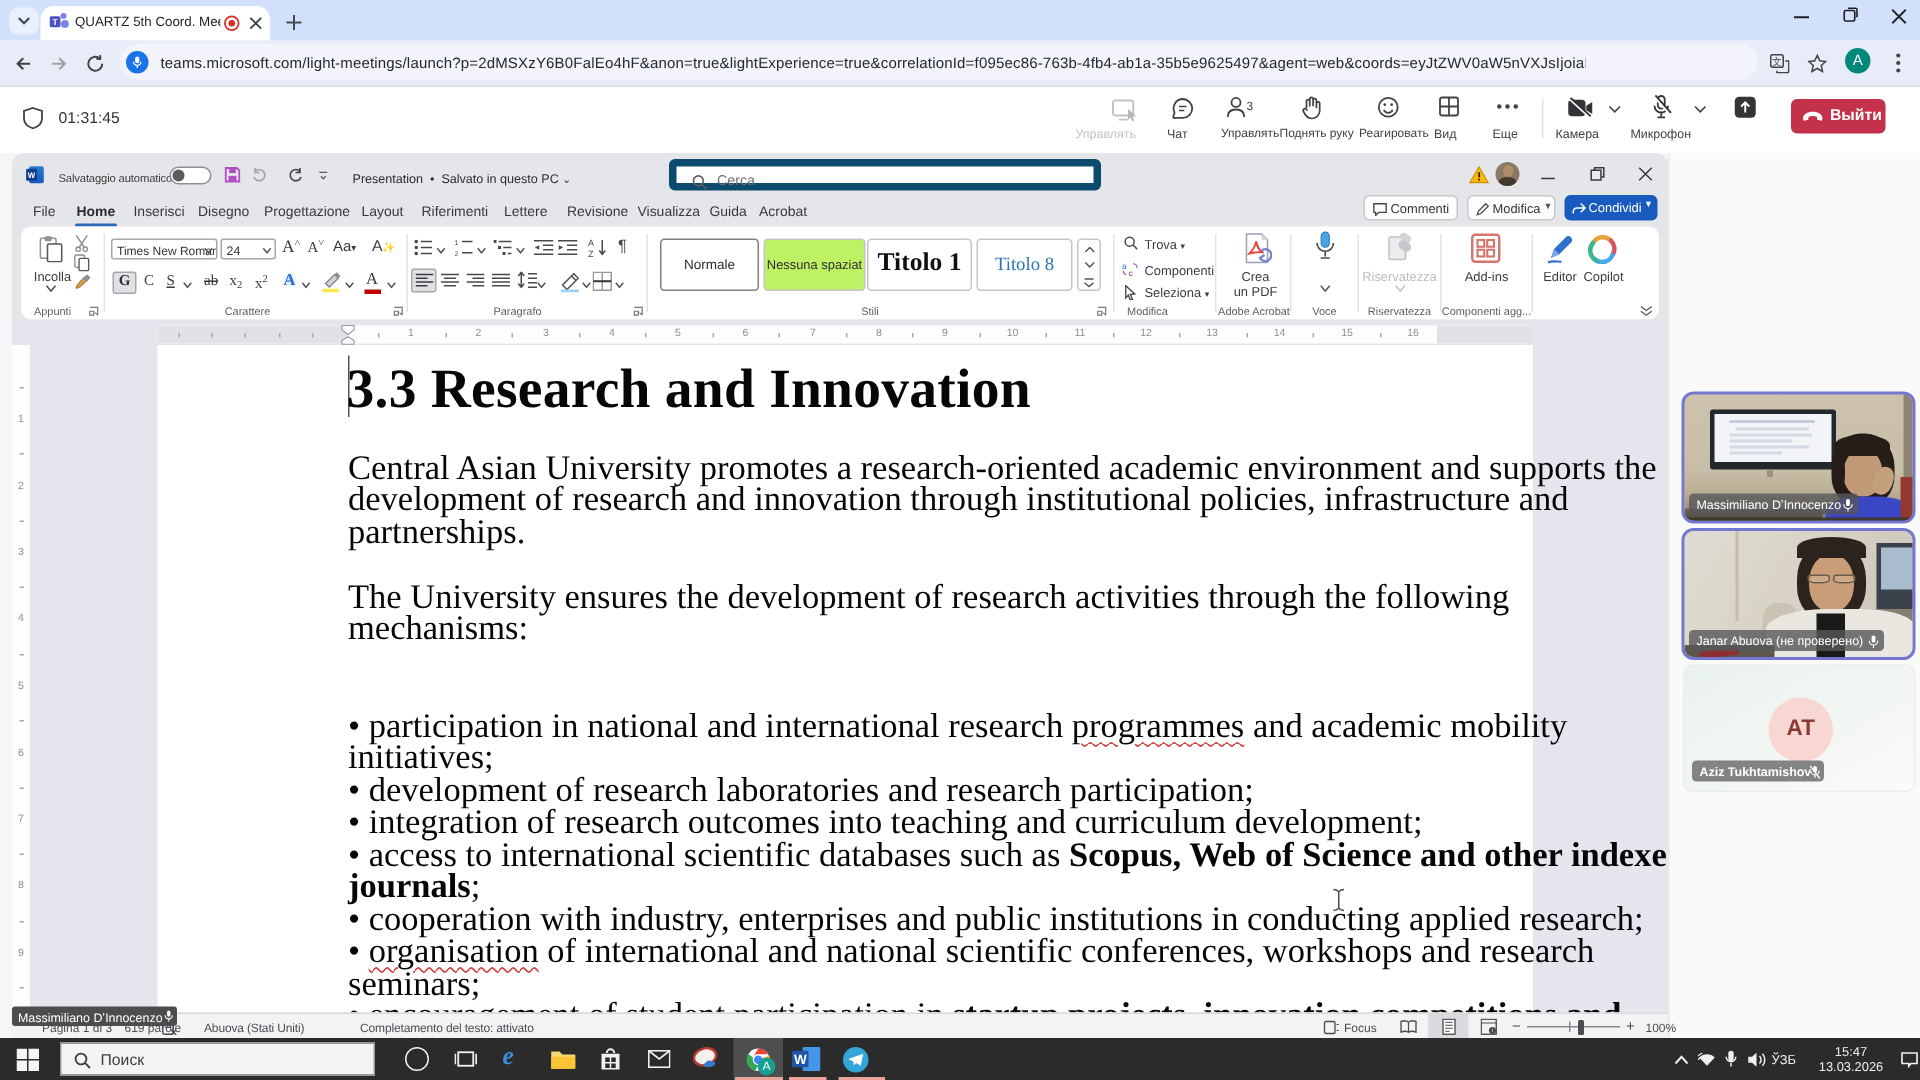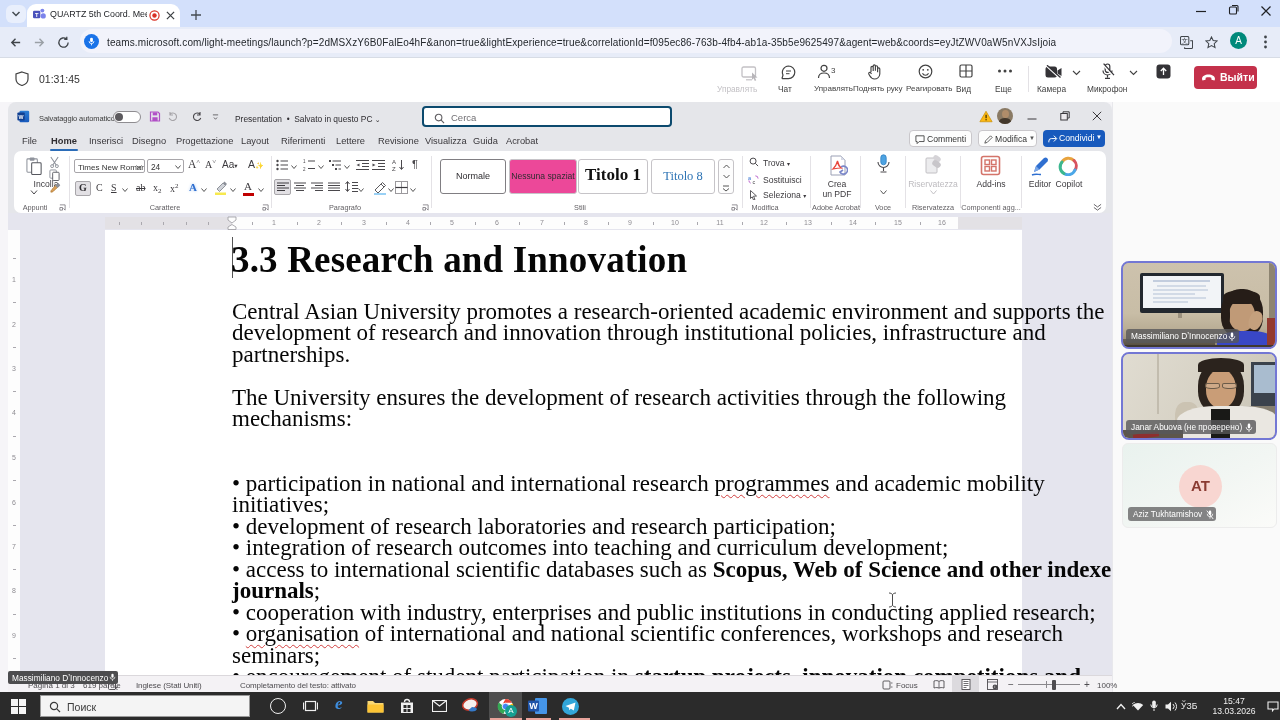--- a/index.html
+++ b/index.html
@@ -197,21 +197,21 @@
 <svg class="abs" style="left:167px;top:110px" width="12" height="13" viewBox="0 0 16 16">
       <path d="M4 5 a5 5 0 1 1 -1 5 M4 2 v4 h4" fill="none" stroke="#a6a4a8" stroke-width="1.5"></path>
     </svg>
 <svg class="abs" style="left:191px;top:110px" width="12" height="13" viewBox="0 0 16 16">
       <path d="M12 5 a5 5 0 1 0 1 5 M12 2 v4 h-4" fill="none" stroke="#4a484c" stroke-width="1.5"></path>
     </svg>
 <svg class="abs" style="left:212px;top:114px" width="7" height="7" viewBox="0 0 8 8">
       <path d="M1 1 h6 M2.2 4 L4 6 L5.8 4" stroke="#5a585c" stroke-width="1" fill="none"></path>
     </svg>
 <div class="abs" style="left:235px;top:113.5px;font-size:8.4px;color:#2e2c30;white-space:nowrap;">Presentation&nbsp; • &nbsp;Salvato in questo PC <span style="font-size:7px">⌄</span></div>
-<div class="abs" style="left:422px;top:106px;width:250px;height:21px;background:#fff;border:2px solid #0c4a6e;border-radius:4px;">
+<div class="abs" style="left:446px;top:106px;width:288px;height:21px;background:#fff;border:5px solid #0c4a6e;border-radius:4px;">
   <svg style="position:absolute;left:10px;top:5px" width="11" height="11" viewBox="0 0 12 12">
         <circle cx="5" cy="5" r="3.6" fill="none" stroke="#5f5d61" stroke-width="1.2"></circle>
         <path d="M7.8 7.8 L11 11" stroke="#5f5d61" stroke-width="1.2"></path>
       </svg>
   <div style="position:absolute;left:27px;top:4px;font-size:9.5px;color:#716f73;">Cerca</div>
 </div>
 <svg class="abs" style="left:979px;top:110px" width="14" height="13" viewBox="0 0 16 14">
       <path d="M8 1 L15 13 H1 Z" fill="#fdb913" stroke="#c78d00" stroke-width="0.8"></path>
       <rect x="7.4" y="5" width="1.4" height="4" fill="#3b2c00"></rect>
       <rect x="7.4" y="10" width="1.4" height="1.4" fill="#3b2c00"></rect>
@@ -303,21 +303,21 @@
     </svg>
 <svg class="abs" style="left:1093px;top:203px" width="9" height="8" viewBox="0 0 10 8">
       <path d="M1 1 L5 4 L9 1 M1 4.5 L5 7.5 L9 4.5" stroke="#5a585c" stroke-width="1" fill="none"></path>
     </svg>
 
 <svg class="abs" style="left:25px;top:157px" width="19" height="18" viewBox="0 0 20 19">
   <rect x="2" y="2" width="11" height="14" rx="1" fill="#fff" stroke="#8f939c" stroke-width="1.1"></rect>
   <rect x="5" y="0.5" width="5" height="3.5" rx="0.8" fill="#8f939c"></rect>
   <rect x="7" y="6" width="10" height="12.5" rx="1" fill="#fff" stroke="#55575e" stroke-width="1.1"></rect>
 </svg>
-<div class="abs" style="left:14px;top:179px;width:42px;text-align:center;font-size:8.6px;color:#3c3a3e;margin-left:11px;">Incolla</div>
+<div class="abs" style="left:14px;top:179px;width:42px;text-align:center;font-size:8.6px;color:#3c3a3e;">Incolla</div>
 <svg class="abs" style="left:30px;top:190px" width="8" height="5" viewBox="0 0 8 5">
       <path d="M1 0.5 L4 4 L7 0.5" stroke="#4a484c" stroke-width="1" fill="none"></path>
     </svg>
 <svg class="abs" style="left:49px;top:156px" width="11" height="12" viewBox="0 0 12 13">
       <path d="M2 1 L6 7 M10 1 L6 7 M6 7 L4 10 M6 7 L8 10" stroke="#8b8f98" stroke-width="1.1" fill="none"></path>
       <circle cx="3.4" cy="11" r="1.6" fill="none" stroke="#8b8f98"></circle>
       <circle cx="8.6" cy="11" r="1.6" fill="none" stroke="#8b8f98"></circle>
     </svg>
 <svg class="abs" style="left:49px;top:169px" width="11" height="12" viewBox="0 0 12 13">
       <rect x="1" y="1" width="7" height="9" rx="1" fill="#fff" stroke="#8b8f98" stroke-width="1"></rect>
@@ -443,21 +443,21 @@
       <path d="M6.5 0.5 V12.5 M0.5 6.5 H12.5" stroke="#9b999d" stroke-width="1"></path>
       <path d="M0.5 6.5 H12.5" stroke="#3c3a3e" stroke-width="1.2"></path>
     </svg>
 <svg class="abs" style="left:410px;top:188px" width="6" height="5" viewBox="0 0 6 5">
       <path d="M0.5 0.5 L3 3.5 L5.5 0.5" stroke="#555" stroke-width="1" fill="none"></path>
     </svg>
 
 <div class="abs" style="left:440px;top:159px;width:66px;height:35px;background:#fff;border:1.4px solid #807e82;border-radius:3px;">
       <div style="position:absolute;left:0;top:11px;width:100%;text-align:center;font-size:9px;color:#2e2c30;">Normale</div>
     </div>
-<div class="abs" style="left:509px;top:159px;width:68px;height:35px;background:#ec4899;border:1px solid #c6c4c8;border-radius:3px;">
+<div class="abs" style="left:509px;top:159px;width:68px;height:35px;background:#bef264;border:1px solid #c6c4c8;border-radius:3px;">
       <div style="position:absolute;left:0;top:11px;width:100%;text-align:center;font-size:8.6px;color:#2e2c30;white-space:nowrap;overflow:hidden;">Nessuna spaziat</div>
     </div>
 <div class="abs" style="left:578px;top:159px;width:70px;height:35px;background:#fff;border:1px solid #c6c4c8;border-radius:3px;">
       <div style="position:absolute;left:0;top:5px;width:100%;text-align:center;font-size:17px;font-weight:bold;color:#111;font-family:'Liberation Serif',serif;">Titolo 1</div>
     </div>
 <div class="abs" style="left:651px;top:159px;width:64px;height:35px;background:#fff;border:1px solid #c6c4c8;border-radius:3px;">
       <div style="position:absolute;left:0;top:9px;width:100%;text-align:center;font-size:12.5px;color:#2e74b5;font-family:'Liberation Serif',serif;">Titolo 8</div>
     </div>
 <div class="abs" style="left:718px;top:159px;width:16px;height:35px;background:#fdfdfd;border:1px solid #c6c4c8;border-radius:3px;">
   <svg style="position:absolute;left:4px;top:4px" width="7" height="6" viewBox="0 0 7 6">
@@ -474,21 +474,21 @@
 <svg class="abs" style="left:749px;top:157px" width="10" height="10" viewBox="0 0 11 11">
       <circle cx="4.5" cy="4.5" r="3.3" fill="none" stroke="#4a484c" stroke-width="1.1"></circle>
       <path d="M7 7 L10 10" stroke="#4a484c" stroke-width="1.1"></path>
     </svg>
 <div class="abs" style="left:763px;top:158px;font-size:8.6px;color:#3c3a3e;">Trova <span style="font-size:6px;">▾</span></div>
 <svg class="abs" style="left:748px;top:174px" width="11" height="11" viewBox="0 0 12 12">
       <text x="0" y="6" font-size="6" fill="#2f6fd0">a</text>
       <text x="5" y="11" font-size="6" fill="#4a484c">c</text>
       <path d="M8 2 a3 3 0 0 1 3 3 M3 10 a3 3 0 0 1 -2 -3" stroke="#b14fc6" stroke-width="0.9" fill="none"></path>
     </svg>
-<div class="abs" style="left:763px;top:175px;font-size:8.6px;color:#3c3a3e;">Sostituisci</div>
+<div class="abs" style="left:763px;top:175px;font-size:8.6px;color:#3c3a3e;">Componenti</div>
 <svg class="abs" style="left:749px;top:190px" width="9" height="10" viewBox="0 0 9 10">
       <path d="M1.5 0.5 L7.5 6 L4.5 6.2 L6 9.5 L4.5 10 L3.2 6.8 L1.5 8.5 Z" fill="none" stroke="#4a484c" stroke-width="0.9"></path>
     </svg>
 <div class="abs" style="left:763px;top:190px;font-size:8.6px;color:#3c3a3e;">Seleziona <span style="font-size:6px;">▾</span></div>
 
 <svg class="abs" style="left:828px;top:155px" width="20" height="23" viewBox="0 0 20 23">
   <path d="M3 1 H13 L17 5 V20 H3 Z" fill="#fff" stroke="#9ba0b5" stroke-width="1"></path>
   <path d="M13 1 L17 5 H13 Z" fill="#d6d9e6"></path>
   <path d="M5 14 C7 12 9 8 9.5 6 C10 8 11 11 13 13 C11 13 7.5 13.5 5 14 Z M9.5 6 C9.7 9 11.5 12.5 14.5 13.5" fill="none" stroke="#e8453c" stroke-width="1.2"></path>
   <path d="M13 12 a4 4 0 1 1 -1 5 l 3 -2" fill="none" stroke="#7a86c9" stroke-width="1.6"></path>
@@ -699,39 +699,39 @@
     <svg style="position:absolute;right:3px;top:2.5px" width="8" height="10" viewBox="0 0 10 12">
           <rect x="3.4" y="0.5" width="3.2" height="6" rx="1.6" fill="#fff"></rect>
           <path d="M1.5 5 a3.5 3.5 0 0 0 7 0 M5 8.5 V11" stroke="#fff" stroke-width="1" fill="none"></path>
         </svg>
   </div>
 </div>
 
 <div class="abs" style="left:1122px;top:443px;width:155px;height:85px;border-radius:6px;overflow:hidden;background:linear-gradient(150deg,#e9f2ee 0%,#f2f6f3 55%,#fbfbf9 100%);border:1px solid #ececec;">
   <div class="abs" style="left:56px;top:21px;width:43px;height:43px;border-radius:50%;background:#f8d6d1;"></div>
   <div class="abs" style="left:56px;top:33px;width:43px;text-align:center;font-size:15px;font-weight:bold;color:#8a3b32;">AT</div>
-  <div class="abs" style="left:5px;top:63px;width:88px;height:14px;background:rgba(120,120,122,0.92);border-radius:3px;">
+  <div class="abs" style="left:5px;top:63px;width:88px;height:14px;background:rgba(120,120,122,0.92);border-radius:3px;font-weight:bold;">
     <span style="position:absolute;left:5px;top:2px;font-size:8.3px;color:#fff;white-space:nowrap;">Aziz Tukhtamishov</span>
     <svg style="position:absolute;right:2px;top:2.5px" width="8" height="10" viewBox="0 0 10 12">
           <rect x="3.4" y="0.5" width="3.2" height="5.5" rx="1.6" fill="#fff"></rect>
           <path d="M1.5 4.5 a3.5 3.5 0 0 0 7 0 M5 8 V10.5" stroke="#fff" stroke-width="1" fill="none"></path>
           <path d="M1 0.5 L9 11" stroke="#fff" stroke-width="1.1"></path>
         </svg>
   </div>
 </div>
 
 <div class="abs" id="statusbar" style="left:8px;top:675px;width:1104px;height:17px;background:#f4f2f5;border-top:1px solid #dbd8dc;font-size:8px;color:#4e4c50;">
   <span class="abs" style="left:20px;top:5px;">Pagina 1 di 3</span>
   <span class="abs" style="left:75px;top:5px;">619 parole</span>
   <svg class="abs" style="left:100px;top:4px" width="10" height="10" viewBox="0 0 10 10">
         <rect x="0.5" y="0.5" width="7" height="9" rx="1" fill="none" stroke="#4e4c50" stroke-width="0.9"></rect>
         <path d="M2 3 H6 M2 5 H6" stroke="#4e4c50" stroke-width="0.7"></path>
         <path d="M6 6.5 L9.5 10 M9.5 6.5 L6 10" stroke="#4e4c50" stroke-width="0.9"></path>
       </svg>
-  <span class="abs" style="left:128px;top:5px;white-space:nowrap;letter-spacing:-0.1px;">Inglese (Stati Uniti)</span>
+  <span class="abs" style="left:128px;top:5px;white-space:nowrap;letter-spacing:-0.1px;">Abuova (Stati Uniti)</span>
   <span class="abs" style="left:201px;top:5px;white-space:nowrap;letter-spacing:-0.1px;margin-left:31px;">Completamento del testo: attivato</span>
   <svg class="abs" style="left:874px;top:4px" width="11" height="10" viewBox="0 0 11 10">
         <rect x="1" y="1" width="7" height="8" rx="1" fill="none" stroke="#4e4c50" stroke-width="0.9"></rect>
         <path d="M9 3 L10.5 3 M9 7 L10.5 7" stroke="#4e4c50" stroke-width="0.8"></path>
       </svg>
   <span class="abs" style="left:888px;top:5px;">Focus</span>
   <svg class="abs" style="left:925px;top:4px" width="12" height="9" viewBox="0 0 12 9">
         <path d="M1 1 C3 0.3 5 0.5 6 1.5 C7 0.5 9 0.3 11 1 V8 C9 7.3 7 7.5 6 8.2 C5 7.5 3 7.3 1 8 Z" fill="none" stroke="#4e4c50" stroke-width="0.9"></path>
         <path d="M6 1.5 V8" stroke="#4e4c50" stroke-width="0.8"></path>
       </svg>

